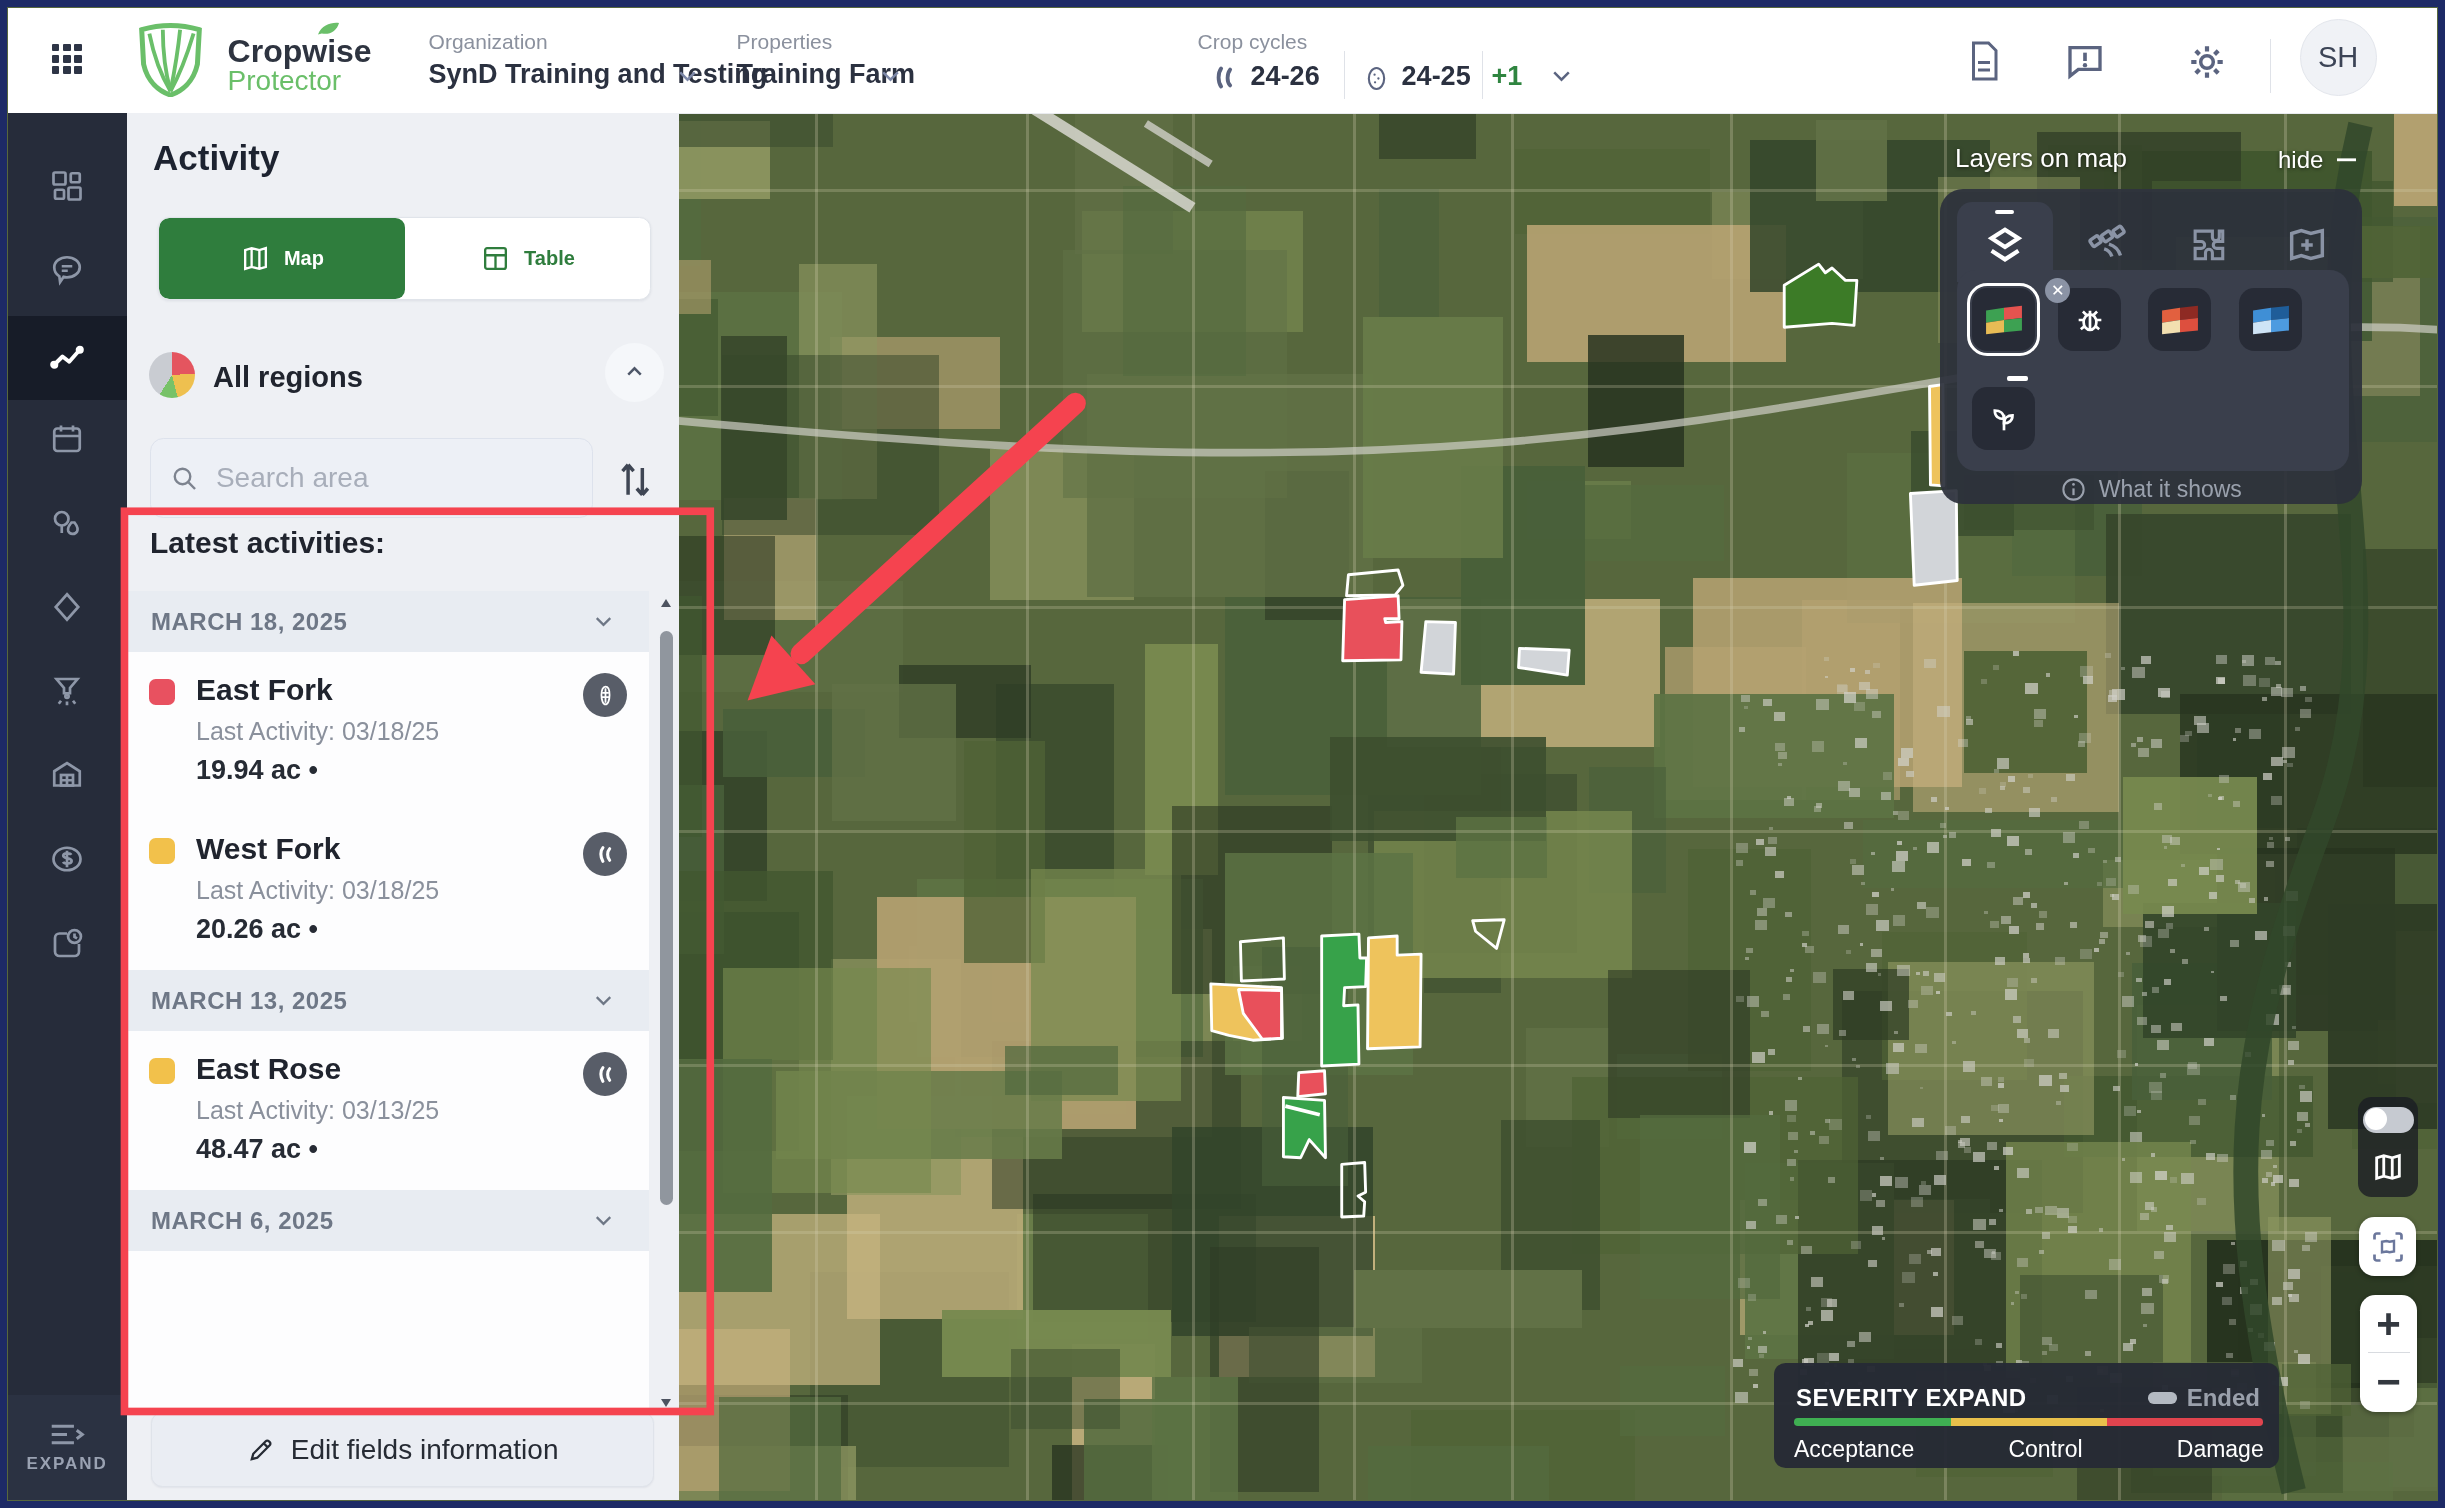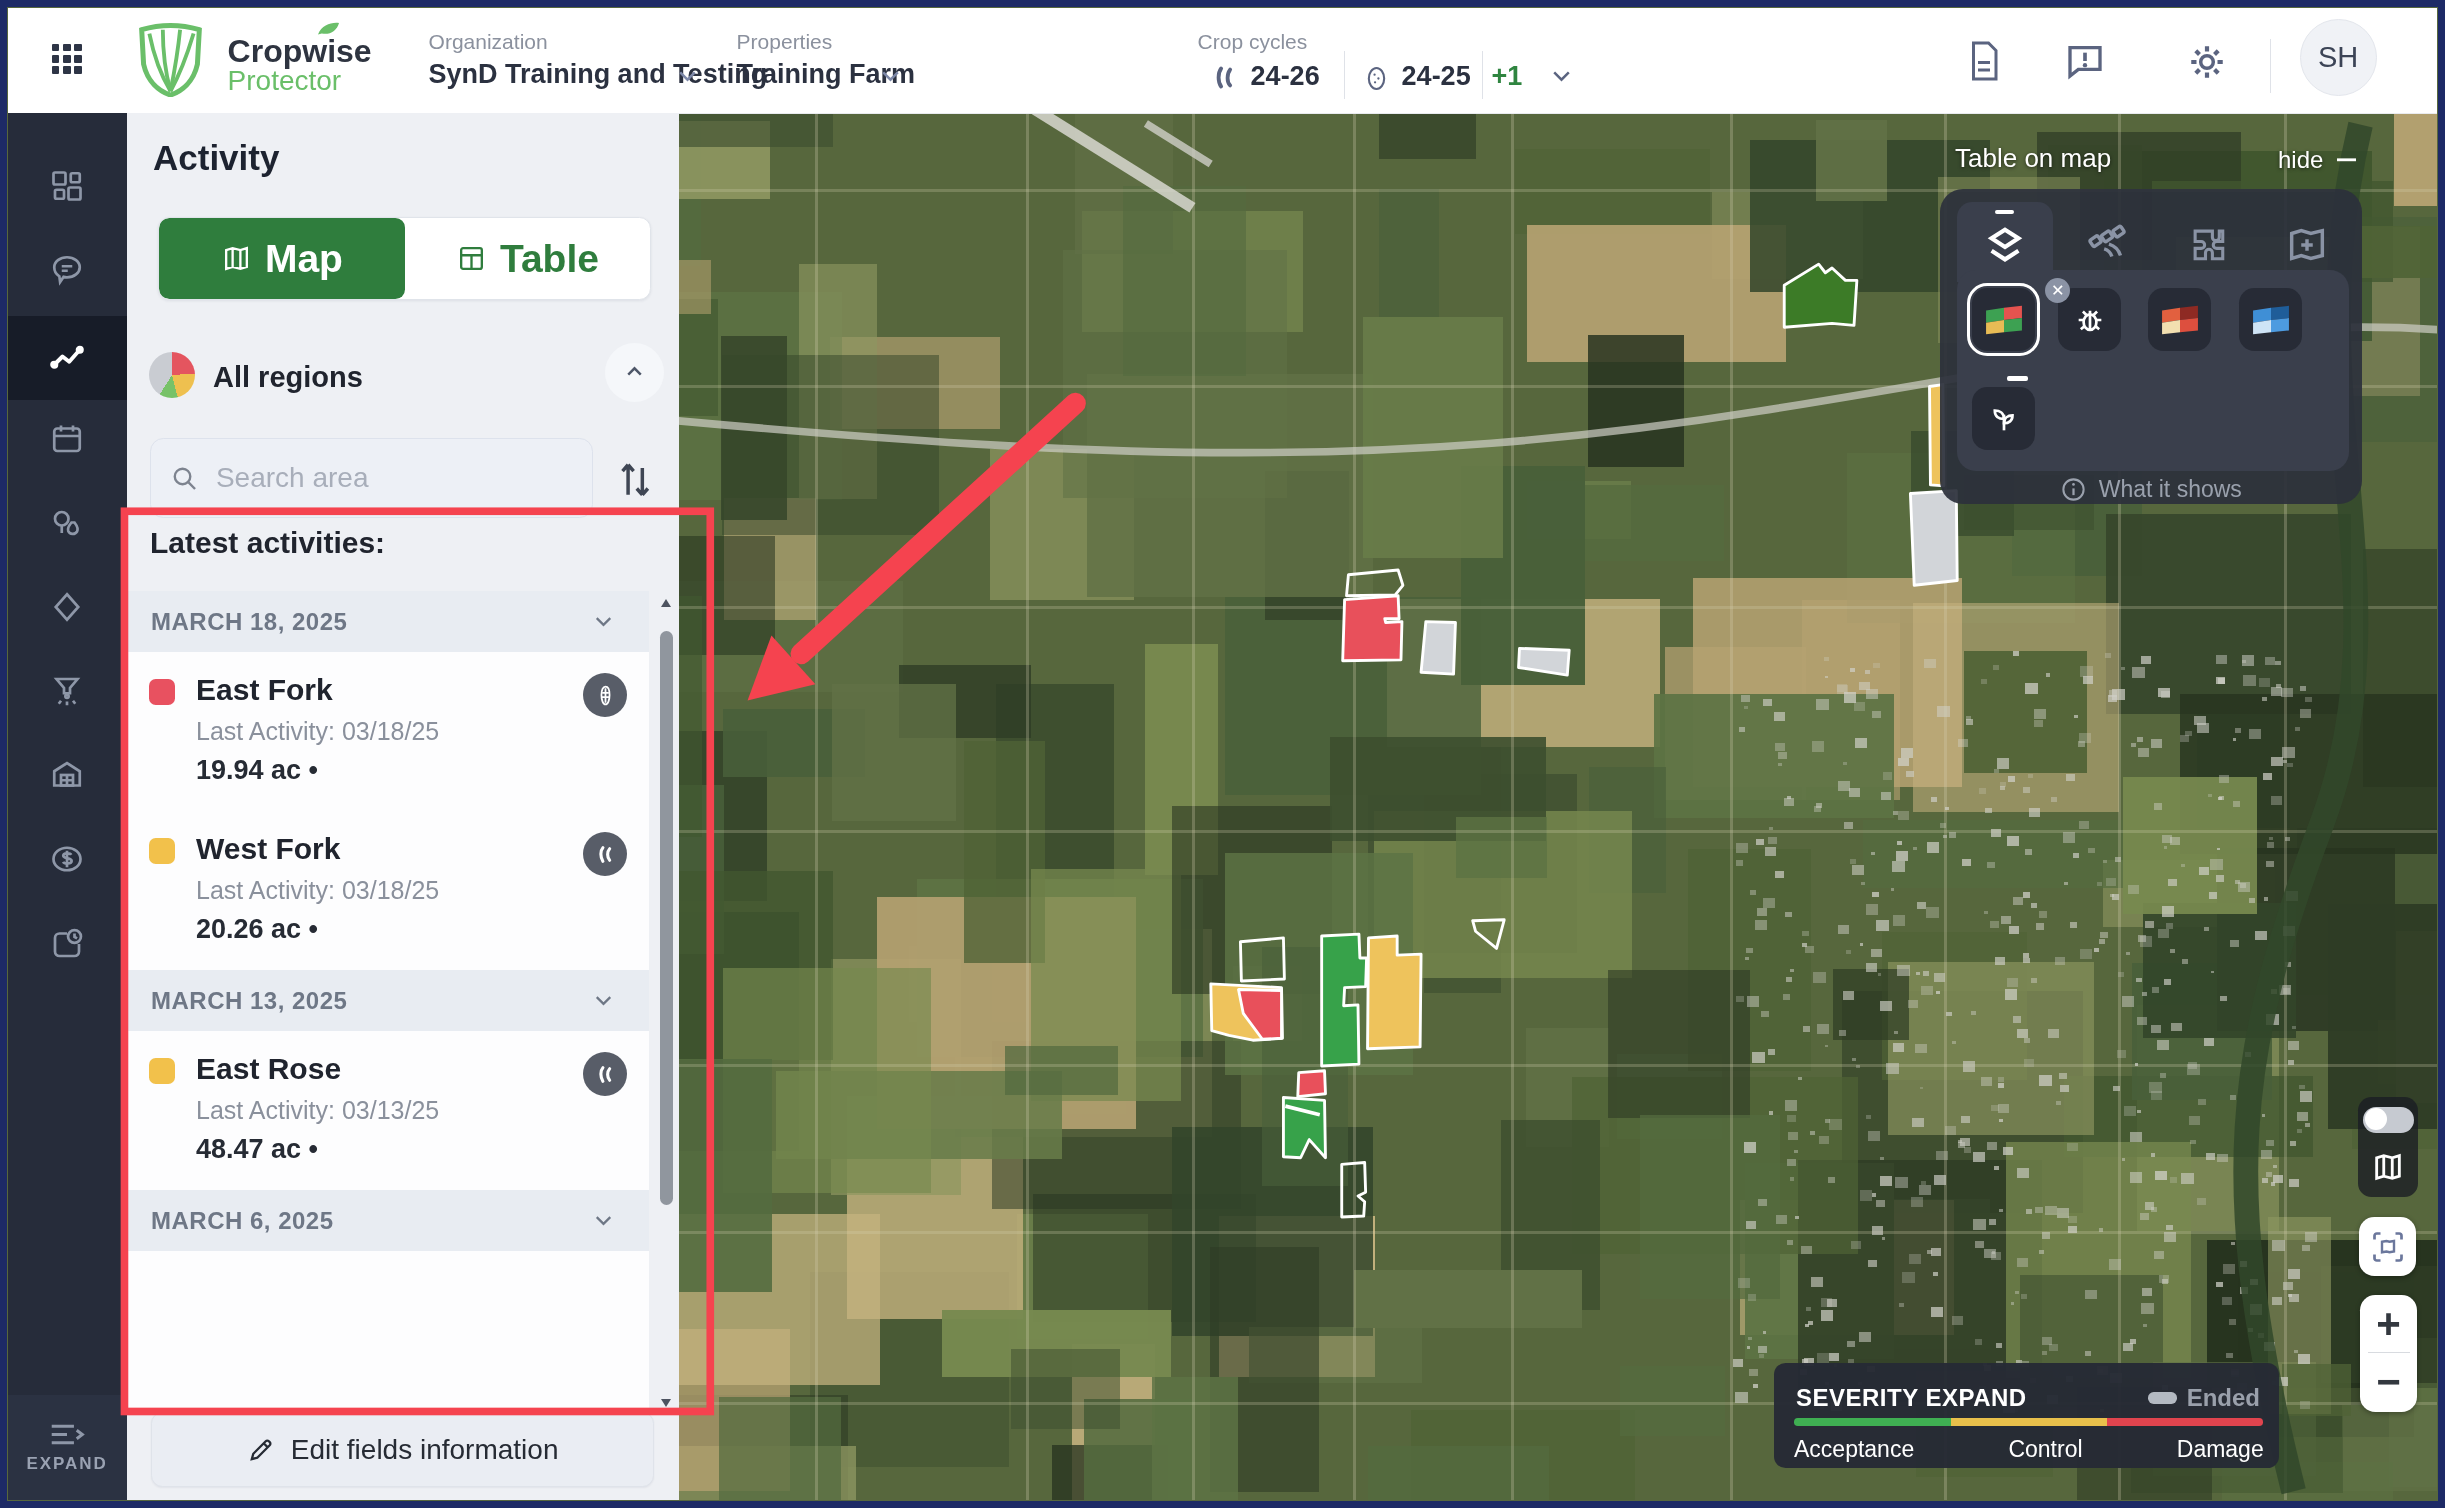--- a/index.html
+++ b/index.html
@@ -36,21 +36,21 @@
   #expand svg{width:38px;height:25px;stroke:#8e97a8;fill:none;stroke-width:2.2;}
   #expand .lbl{font-size:17px;letter-spacing:1.9px;color:#9aa2b2;font-weight:bold;}
 
   
   #panel{position:absolute;left:127px;top:113px;bottom:7.6px;width:552px;background:#eef0f4;z-index:30;}
   #panel-title{position:absolute;left:26px;top:25px;font-size:35px;font-weight:bold;color:#1d2330;}
   #seg{position:absolute;left:31px;top:104px;width:491px;height:81px;background:#ffffff;
        border:1px solid #e0e4ea;border-radius:11.5px;display:flex;overflow:hidden;
        box-shadow:0 1px 2.9px rgba(30,40,60,.08);}
   .seg-btn{flex:1;display:flex;align-items:center;justify-content:center;gap:13.4px;
-           font-size:39px;font-weight:bold;}
+           font-size:20px;font-weight:bold;}
   #seg-map{background:#2f7d3d;color:#ffffff;border-radius:9.6px;}
   #seg-table{color:#2f7d3d;}
   .seg-btn svg{width:31px;height:31px;}
 
   #regions-row{position:absolute;left:0;top:212px;width:552px;height:96px;}
   #pie{position:absolute;left:22px;top:27px;width:46px;height:46px;border-radius:50%;
        background:conic-gradient(#e4555f 0 24%,#eec04f 24% 46%,#77c268 46% 59%,#c9ccd2 59% 100%);}
   #regions-label{position:absolute;left:86px;top:36px;font-size:29px;font-weight:bold;color:#20242e;}
   #regions-collapse{position:absolute;left:478px;top:18px;width:59px;height:59px;border-radius:50%;
        background:#f5f7fa;display:flex;align-items:center;justify-content:center;}
@@ -1175,21 +1175,21 @@
   </div>
 
   <div id="edit-btn">
     <svg width="29" height="29" viewBox="0 0 24 24">
         <path d="M4 20l1.2-4.5L15.5 5.2a1.8 1.8 0 0 1 2.6 0l.7.7a1.8 1.8 0 0 1 0 2.6L8.5 18.8 4 20z M14 7l3 3" fill="none" stroke="#262b34" stroke-width="1.9"></path>
       </svg>
     <span>Edit fields information</span>
   </div>
 </div>
 
-<div id="layers-title">Table on map</div>
+<div id="layers-title">Layers on map</div>
 <div id="layers-hide">
   <span>hide</span>
   <svg width="23" height="7.6" viewBox="0 0 24 8">
       <path d="M2 4h20" stroke="#fff" stroke-width="3"></path>
     </svg>
 </div>
 
 <div id="layers-panel">
   <div id="tab-active">
       <div class="dash"></div>

